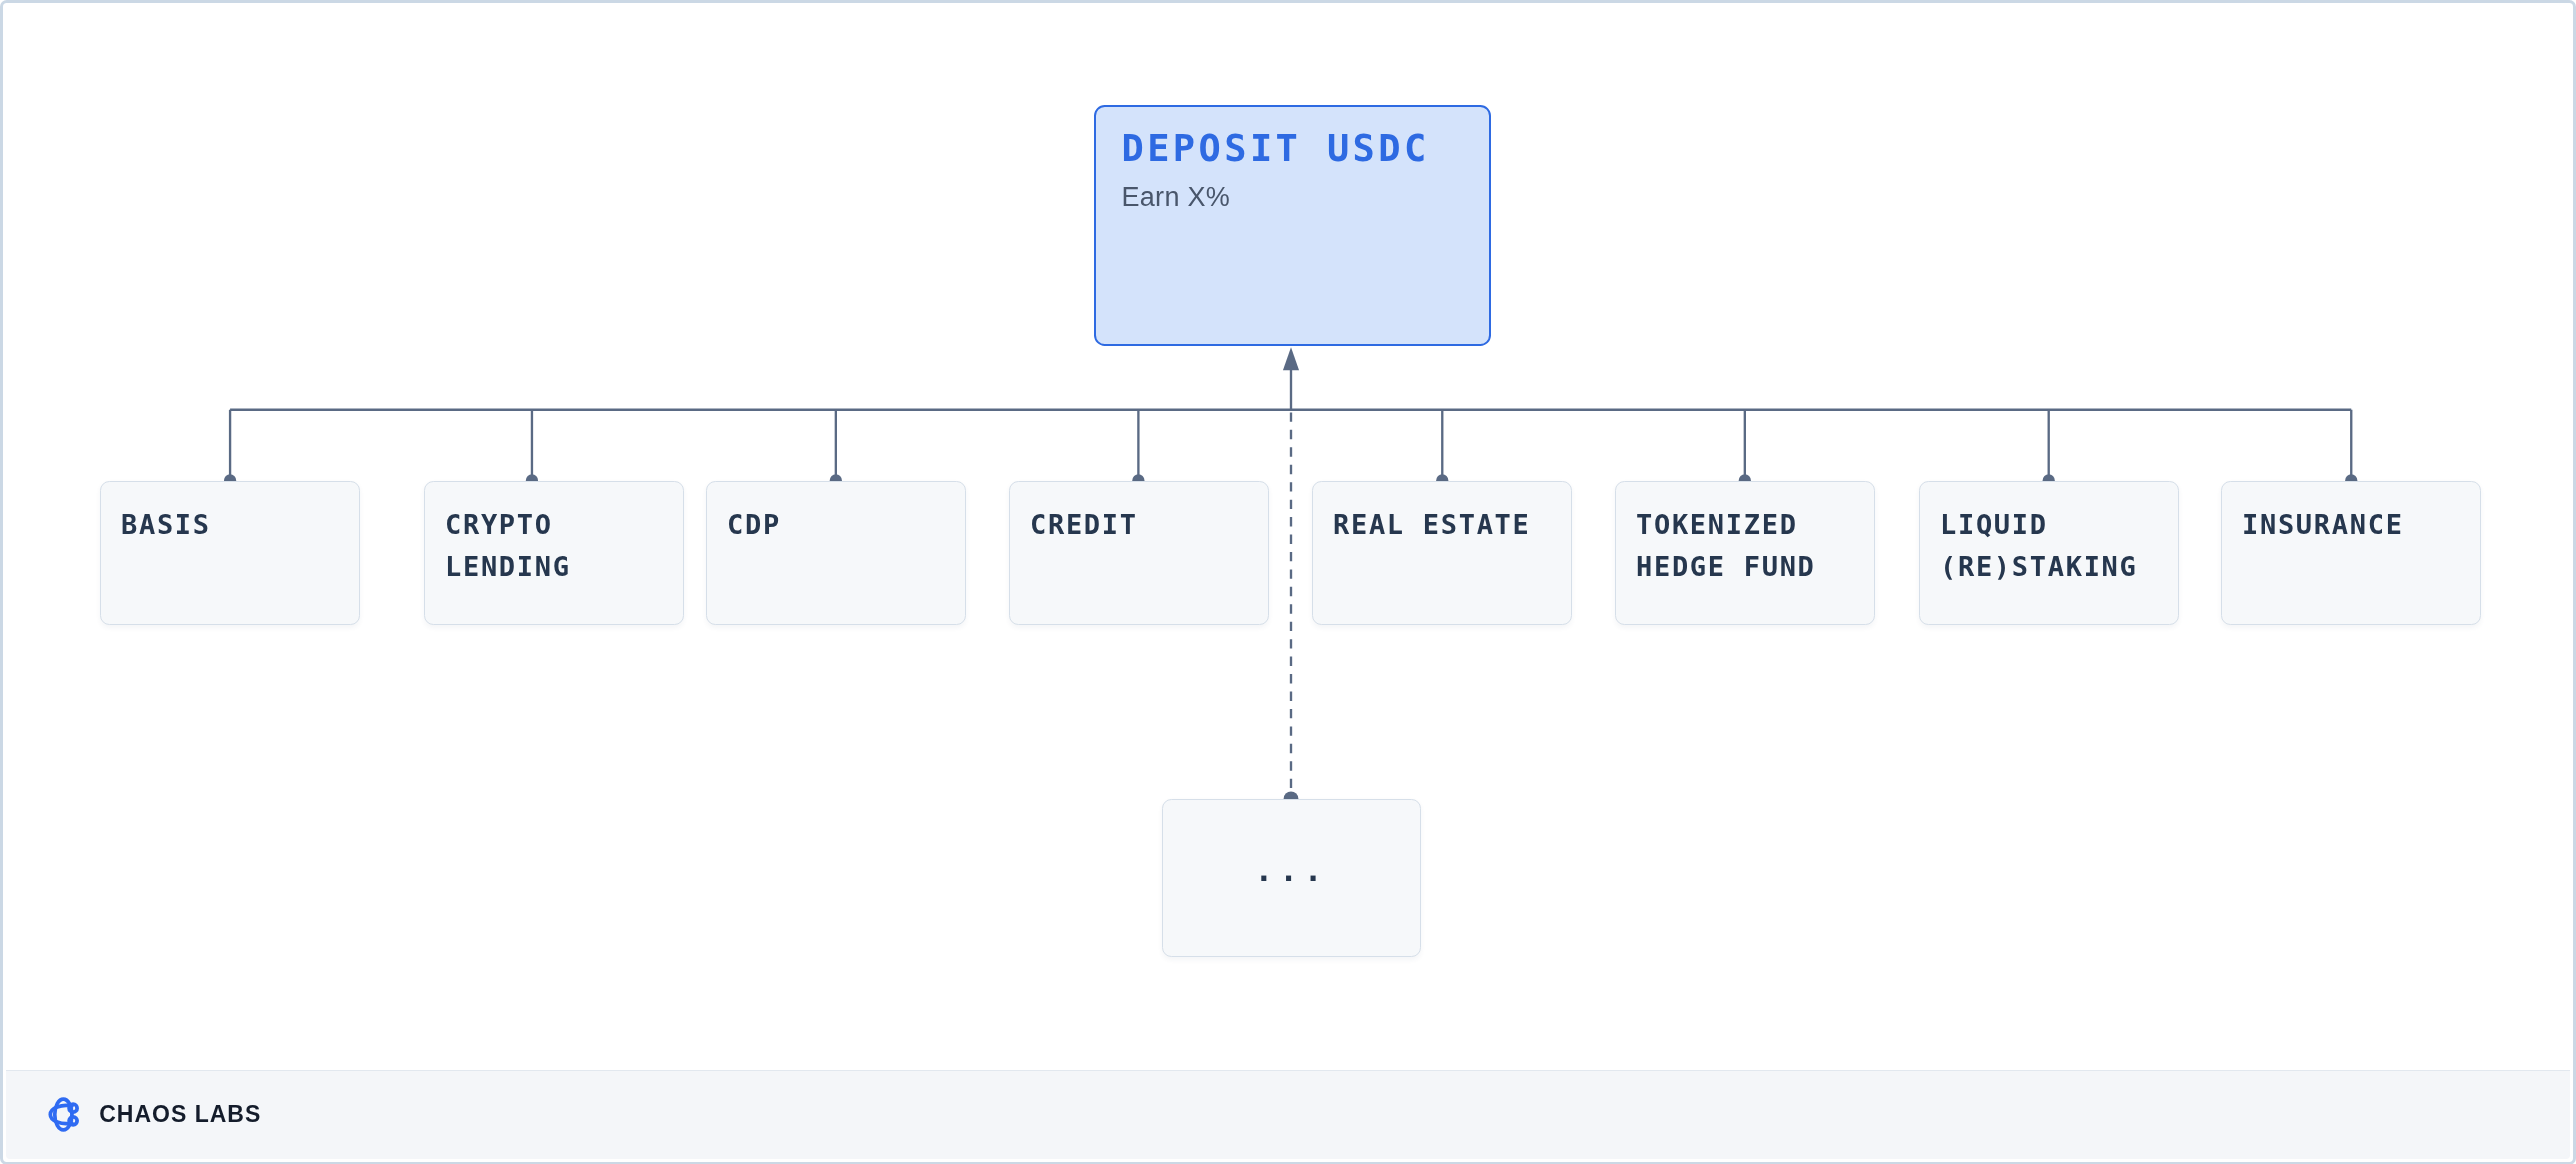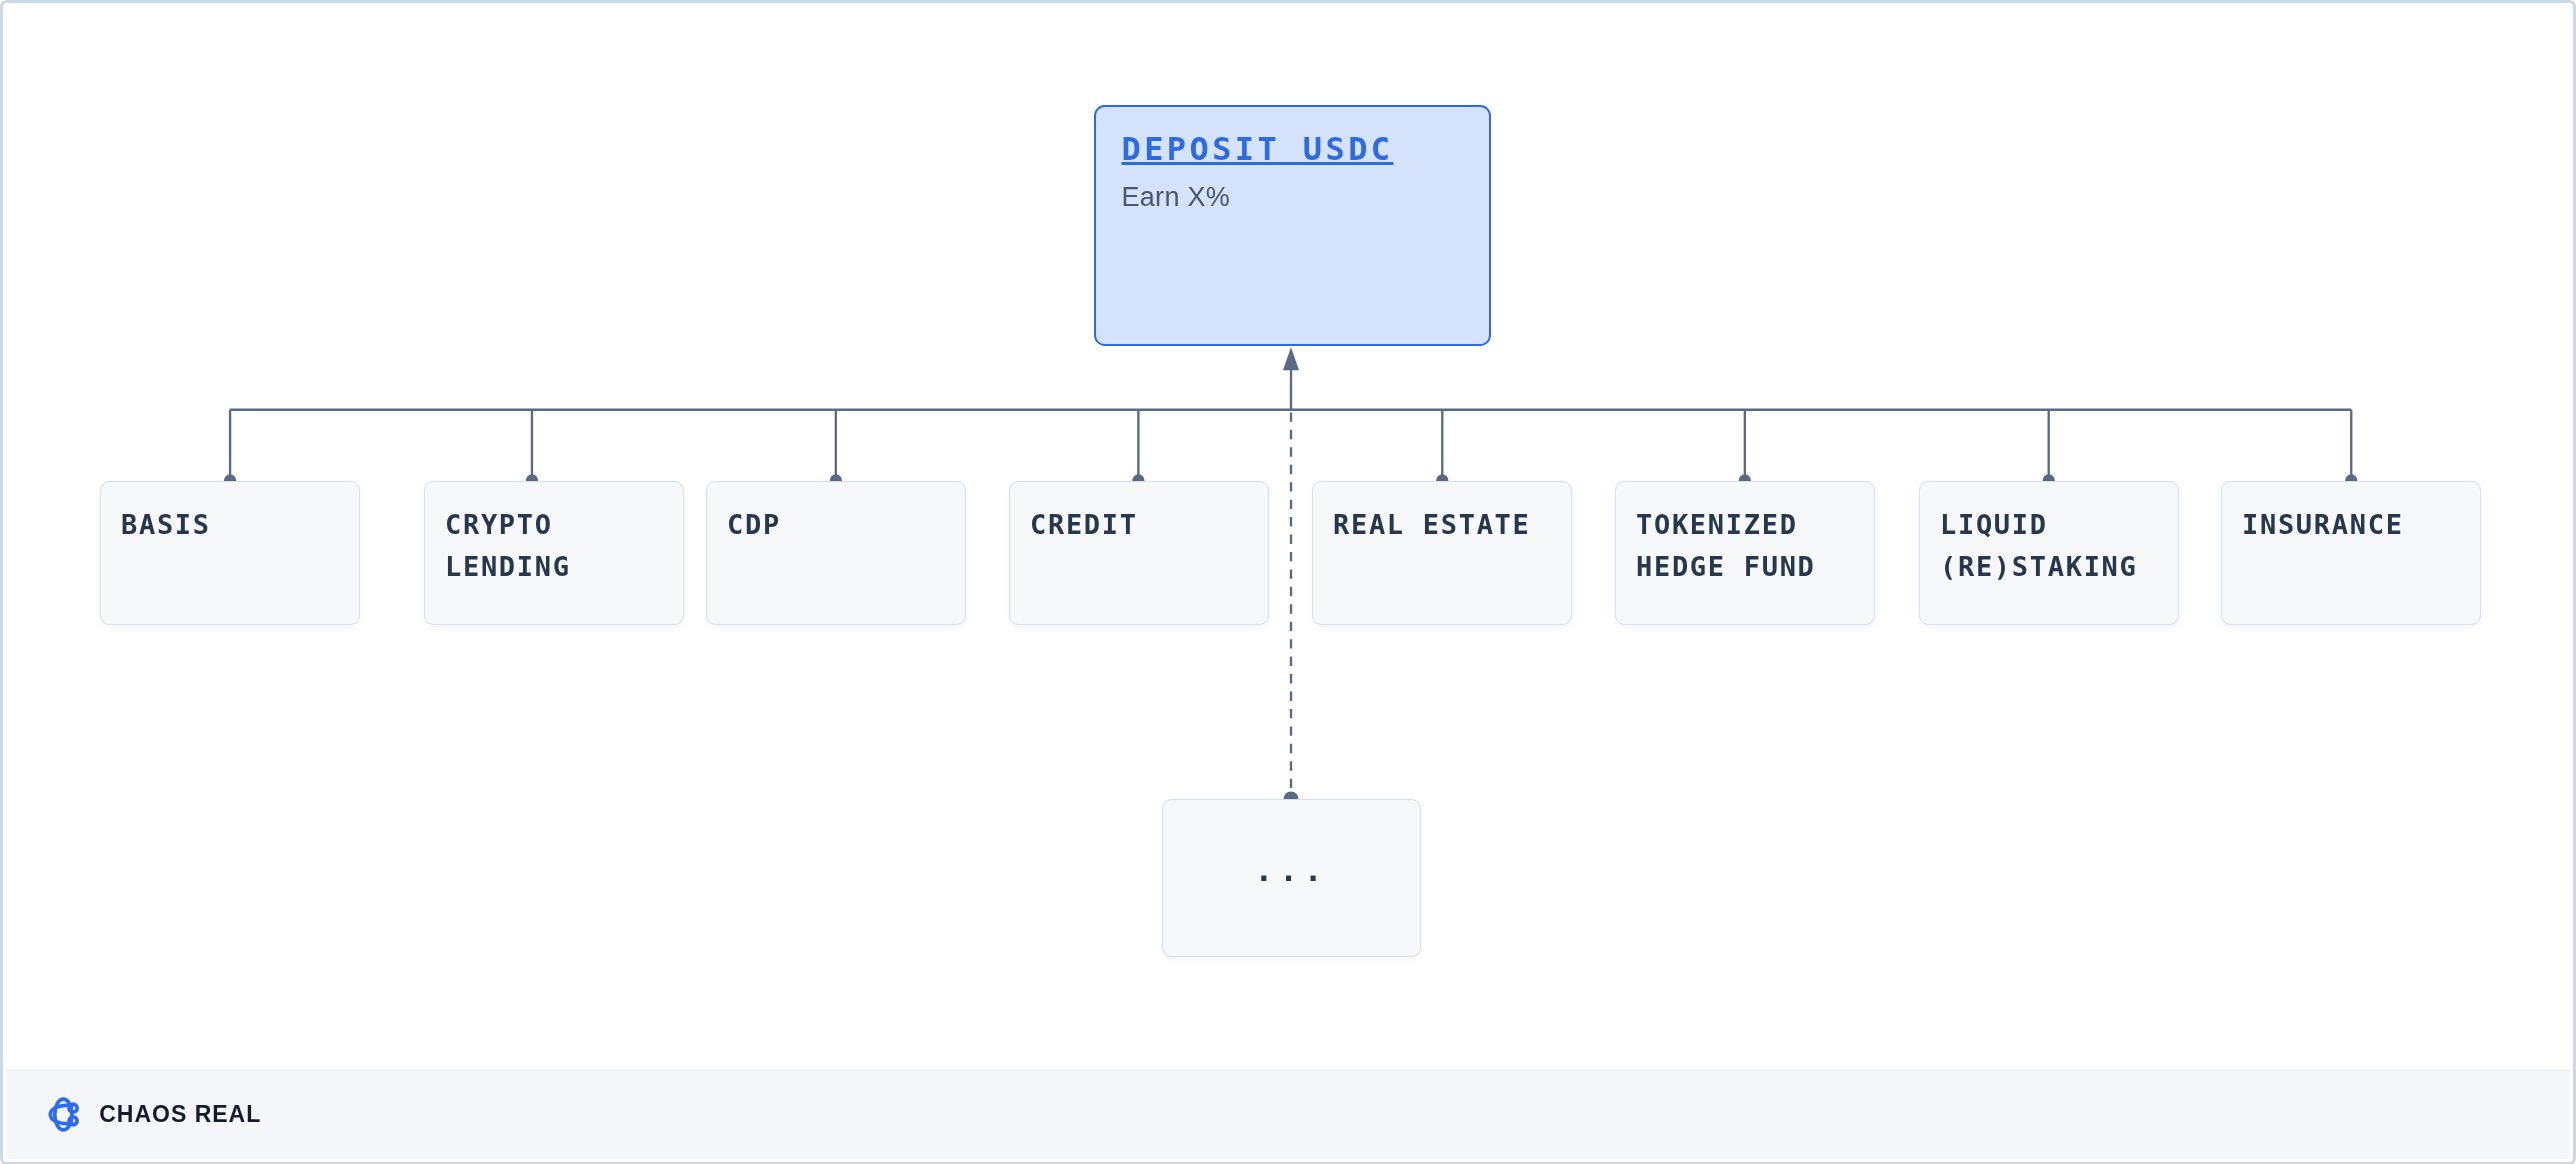--- a/index.html
+++ b/index.html
@@ -46,24 +46,23 @@
     position:absolute;left:1091px;top:102px;
     width:397px;height:241px;
     background:var(--root-fill);
     border:2px solid var(--root-border);
     border-radius:10.7px;
     box-sizing:border-box;
     padding:23px 25.5px;
   }
   .root-title{
     font-family:"DejaVu Sans Mono",monospace;
-    font-weight:700;font-size:32px;line-height:38px;
+    font-weight:700;font-size:37px;line-height:38px;
     letter-spacing:3.4px;
     color:var(--root-title);
-    text-decoration:underline;
   }
   .root-subtitle{
     margin-top:12px;
     font-family:"Liberation Sans","DejaVu Sans",sans-serif;
     font-weight:500;font-size:27px;line-height:35px;
     letter-spacing:0.3px;
     color:var(--root-subtitle);
   }
 
   .cat-node{
@@ -188,17 +187,17 @@
     <span class="more-label">...</span>
   </div>
 
   <div class="footer">
     <svg class="brand-logo" viewBox="0 0 68 72">
       <ellipse cx="32" cy="36" rx="15" ry="27"></ellipse>
       <path d="M 47 21 A 28 16 0 1 0 47 51"></path>
       <circle cx="49" cy="25" r="7"></circle>
       <circle cx="49" cy="47" r="7"></circle>
     </svg>
-    <span class="brand-name">CHAOS REAL</span>
+    <span class="brand-name">CHAOS LABS</span>
   </div>
 
 </div>
 
 
 </body></html>

